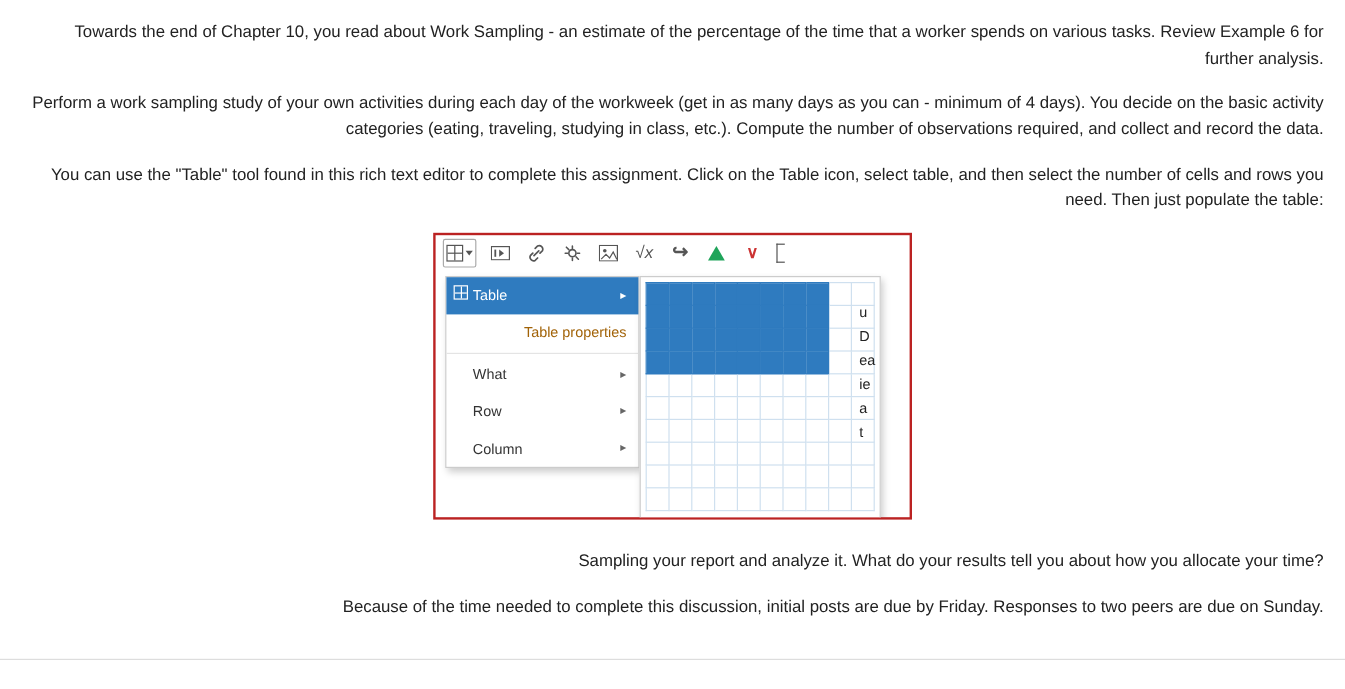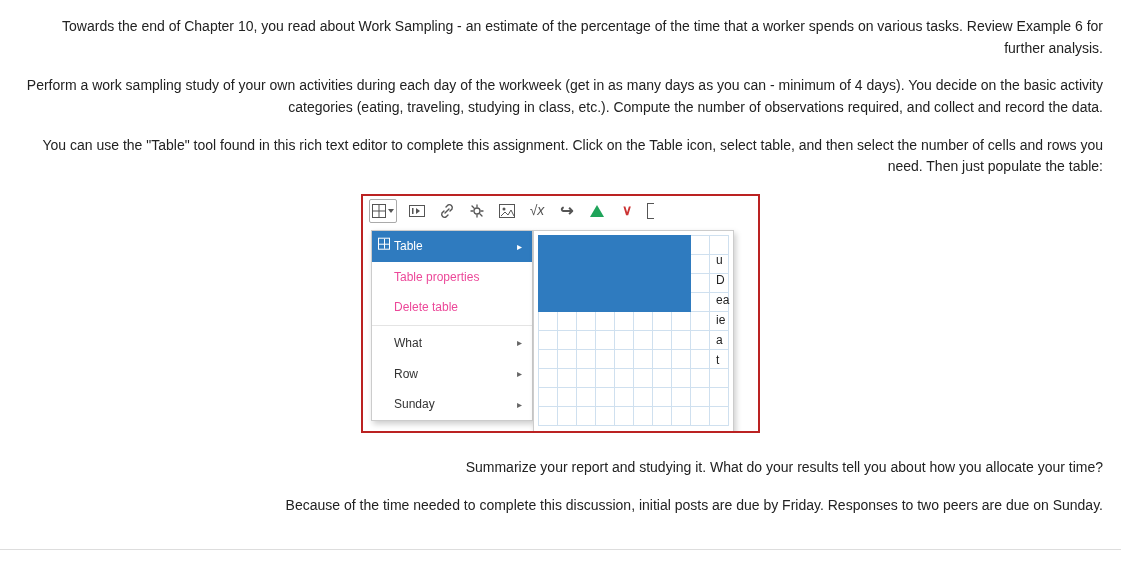--- a/index.html
+++ b/index.html
@@ -94,21 +94,21 @@
   }
   .dd .item {
     padding: 6px 10px 6px 22px;
     position: relative;
     display: flex;
     justify-content: space-between;
     align-items: center;
     color: #333;
   }
   .dd .item.hl { background:#2f7bbf; color:#fff;justify-content:space-between; }
-  .dd .item.dis { color: #ec4899; }
+  .dd .item.dis { color: #a16207; justify-content: flex-end; }
   .dd .sep { height:1px; background:#e4e4e4; margin:2px 0; }
   .dd .sub { font-size:10px; color:#666; }
   .dd .item.hl .sub { color:#fff; }
   .item .tiny-grid {
     position:absolute; left:6px; top:50%; transform:translateY(-50%);
   }
   .mini-grid {
     display:inline-block;
     width:10px;height:10px;
     border:1px solid currentColor;
@@ -199,34 +199,31 @@
 
     <div class="dd">
       <div class="item hl">
         <span class="tiny-grid"><span class="mini-grid"></span></span>
         <span>Table</span>
         <span class="sub">▸</span>
       </div>
       <div class="item dis">
         <span>Table properties</span>
       </div>
-      <div class="item dis">
-        <span>Delete table</span>
-      </div>
       <div class="sep"></div>
       <div class="item">
         <span>What</span>
         <span class="sub">▸</span>
       </div>
       <div class="item">
         <span>Row</span>
         <span class="sub">▸</span>
       </div>
       <div class="item">
-        <span>Sunday</span>
+        <span>Column</span>
         <span class="sub">▸</span>
       </div>
     </div>
 
     <div class="picker">
       <table>
           <tbody id="picker-body">
             <tr>
               <td class="sel"></td>
               <td class="sel"></td>
@@ -358,14 +355,14 @@
         <div>ea</div>
         <div>ie</div>
         <div>a</div>
         <div></div>
         <div>t</div>
       </div>
 
   </div>
 </div>
 
-<p>Summarize your report and studying it.   What do your results tell you about how you allocate your time?</p>
+<p>Sampling your report and analyze it.   What do your results tell you about how you allocate your time?</p>
 <p>Because of the time needed to complete this discussion, initial posts are due by Friday.  Responses to two peers are due on Sunday.</p>
 
 </body></html>

